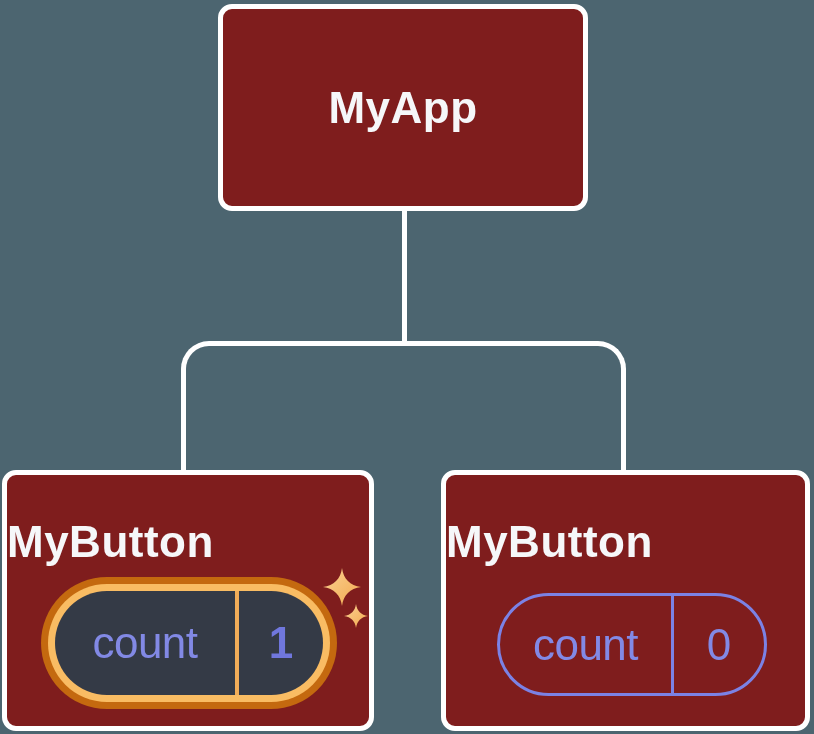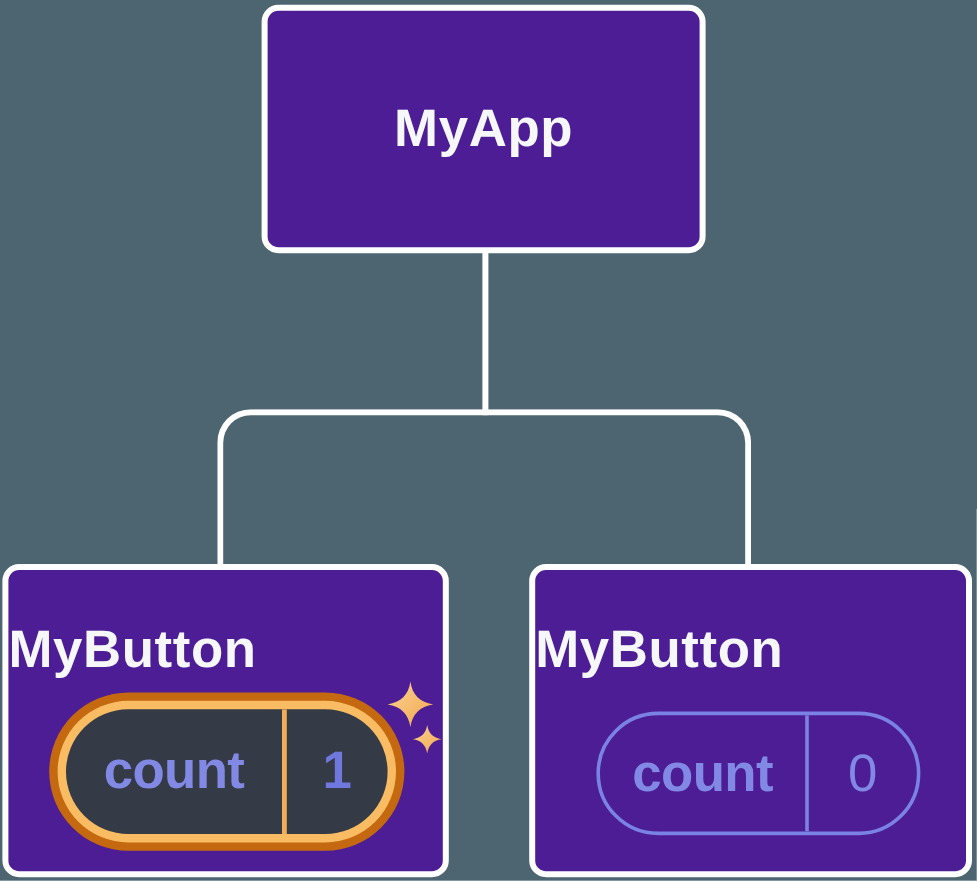--- a/index.html
+++ b/index.html
@@ -26,21 +26,21 @@
     border-top: 5px solid #FFFFFF;
     border-left: 5px solid #FFFFFF;
     border-right: 5px solid #FFFFFF;
     border-radius: 28px 28px 0 0;
     box-sizing: border-box;
   }
 
   
   .node {
     position: absolute;
-    background: #4c1d95;
+    background: #7f1d1d;
     border: 5px solid #FFFFFF;
     border-radius: 14px;
     box-sizing: border-box;
   }
   .node-root {
     left: 218px; top: 4px;
     width: 370px; height: 207px;
     display: flex; align-items: center; justify-content: center;
   }
   .node-left  { left: 2px;   top: 470px; width: 372px; height: 261px; }
@@ -112,21 +112,20 @@
   }
   .pill-normal .pill-val-cell {
     width: 90px;
     display: flex; align-items: center; justify-content: center;
   }
 
   .pill-key {
     color: #8289E5;
     font-size: 44px;
     letter-spacing: -0.5px;
-    font-weight: bold;
   }
   .pill-val {
     color: #8289E5;
     font-size: 44px;
   }
   .pill-val.bold {
     color: #7077DD;
     font-weight: 700;
   }
 

